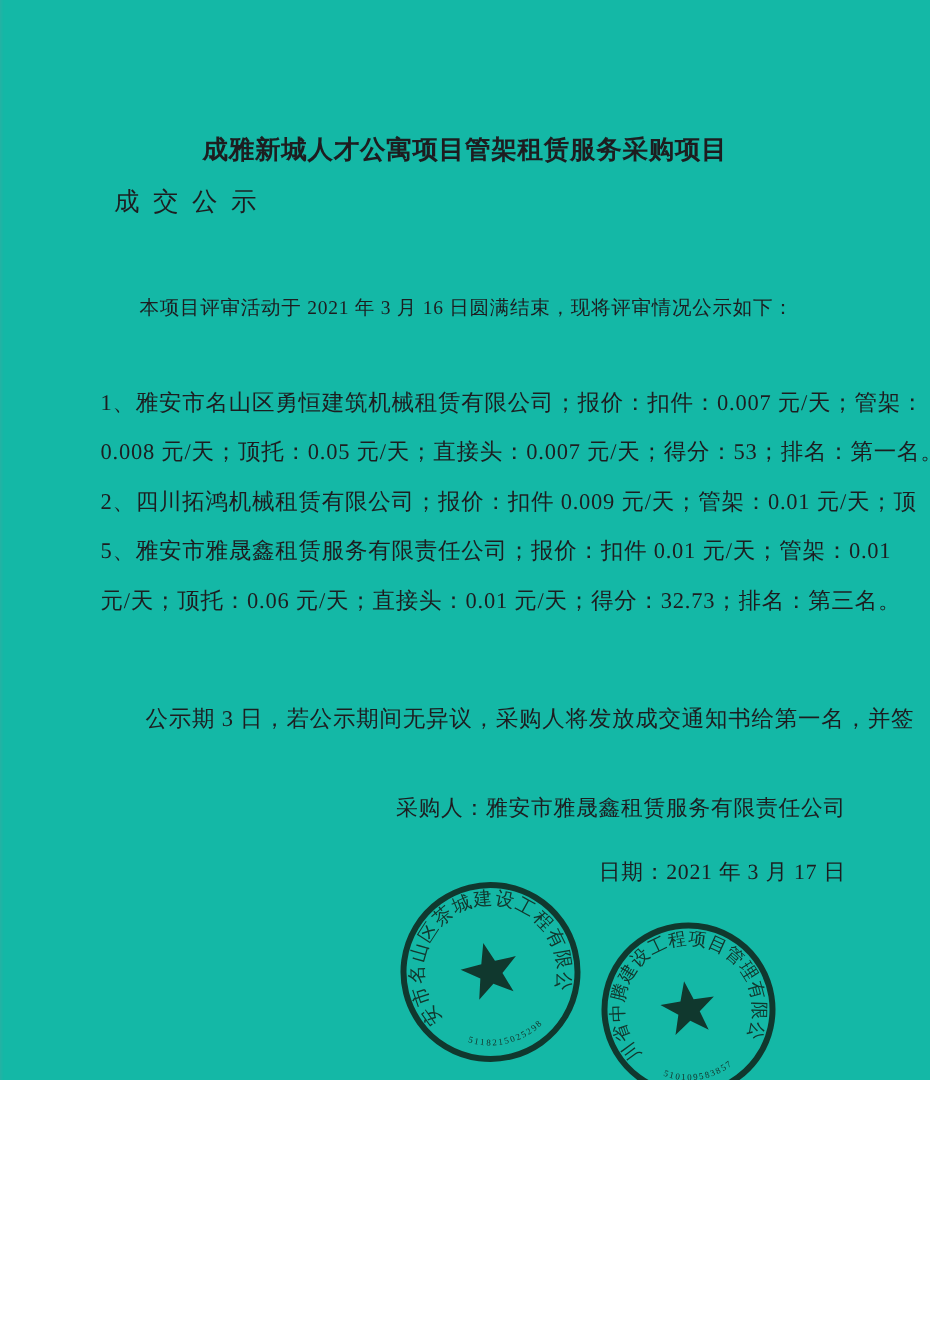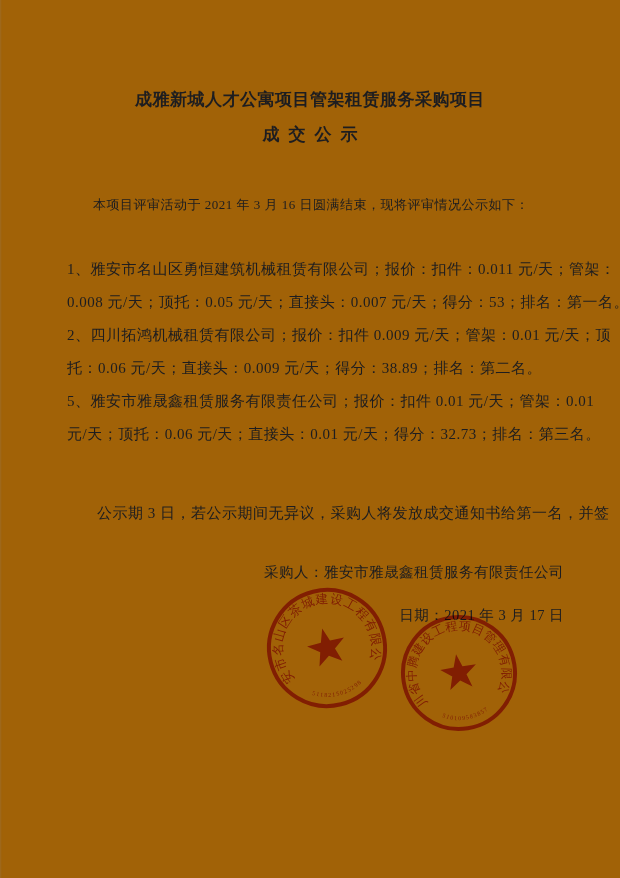--- a/index.html
+++ b/index.html
@@ -1,30 +1,30 @@
 <!DOCTYPE html>
 <html><head>
 <meta charset="utf-8">
 <style>
   html,body{margin:0;padding:0;background:#ffffff;}
   .page{
-    position:relative;width:620px;height:878px;overflow:hidden;
-    background:#a16207;
+    position:relative;width:620px;height:720px;overflow:hidden;
+    background:#14b8a6;
     box-shadow:inset 3px 0 2px -2px rgba(140,145,160,.18);
     font-family:"Liberation Serif","DejaVu Serif",serif;
     color:#1d1d20;
   }
   .content{padding:0 67px;}
   .doc-title{
     margin:0;padding-top:88px;text-align:center;
     font-size:17px;font-weight:bold;line-height:24px;letter-spacing:.5px;
   }
   .doc-subtitle{
-    margin:11px 0 0;text-align:center;
-    font-size:17px;font-weight:bold;line-height:24px;
+    margin:11px 0 0;text-align:left;
+    font-size:17px;font-weight:normal;line-height:24px;
     letter-spacing:9px;padding-left:9px;
   }
   .intro{
     margin:42px 0 0;font-size:13px;line-height:32px;
     letter-spacing:.5px;text-indent:2em;white-space:nowrap;
   }
   .results{margin-top:32px;}
   .line{
     font-size:15px;line-height:33px;letter-spacing:.5px;white-space:nowrap;
   }
@@ -47,26 +47,25 @@
 <div class="page">
   <div class="content">
 
     <h1 class="doc-title">成雅新城人才公寓项目管架租赁服务采购项目</h1>
     <h2 class="doc-subtitle">成交公示</h2>
 
     <p class="intro">本项目评审活动于 2021 年 3 月 16 日圆满结束，现将评审情况公示如下：</p>
 
     <div class="results">
       <div>
-        <div class="line">1、雅安市名山区勇恒建筑机械租赁有限公司；报价：扣件：0.011 元/天；管架：</div>
+        <div class="line">1、雅安市名山区勇恒建筑机械租赁有限公司；报价：扣件：0.007 元/天；管架：</div>
         <div class="line">0.008 元/天；顶托：0.05 元/天；直接头：0.007 元/天；得分：53；排名：第一名。</div>
       </div>
       <div>
         <div class="line">2、四川拓鸿机械租赁有限公司；报价：扣件 0.009 元/天；管架：0.01 元/天；顶</div>
-        <div class="line">托：0.06 元/天；直接头：0.009 元/天；得分：38.89；排名：第二名。</div>
       </div>
       <div>
         <div class="line">5、雅安市雅晟鑫租赁服务有限责任公司；报价：扣件 0.01 元/天；管架：0.01</div>
         <div class="line">元/天；顶托：0.06 元/天；直接头：0.01 元/天；得分：32.73；排名：第三名。</div>
       </div>
     </div>
 
     <div class="closing">
       <div class="line first">公示期 3 日，若公示期间无异议，采购人将发放成交通知书给第一名，并签</div>
     </div>

